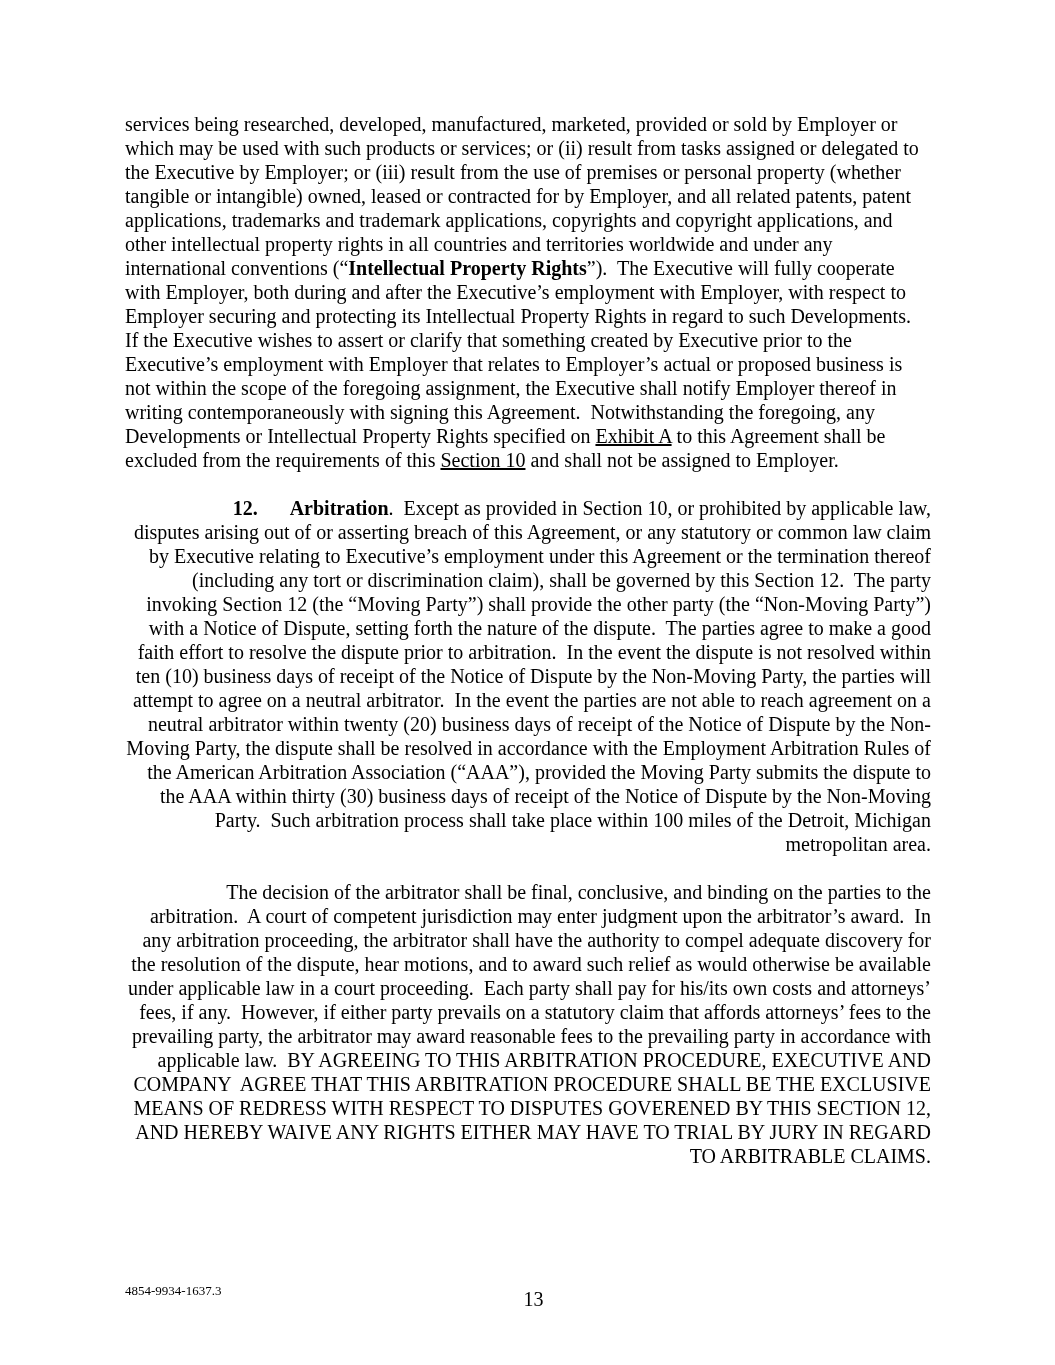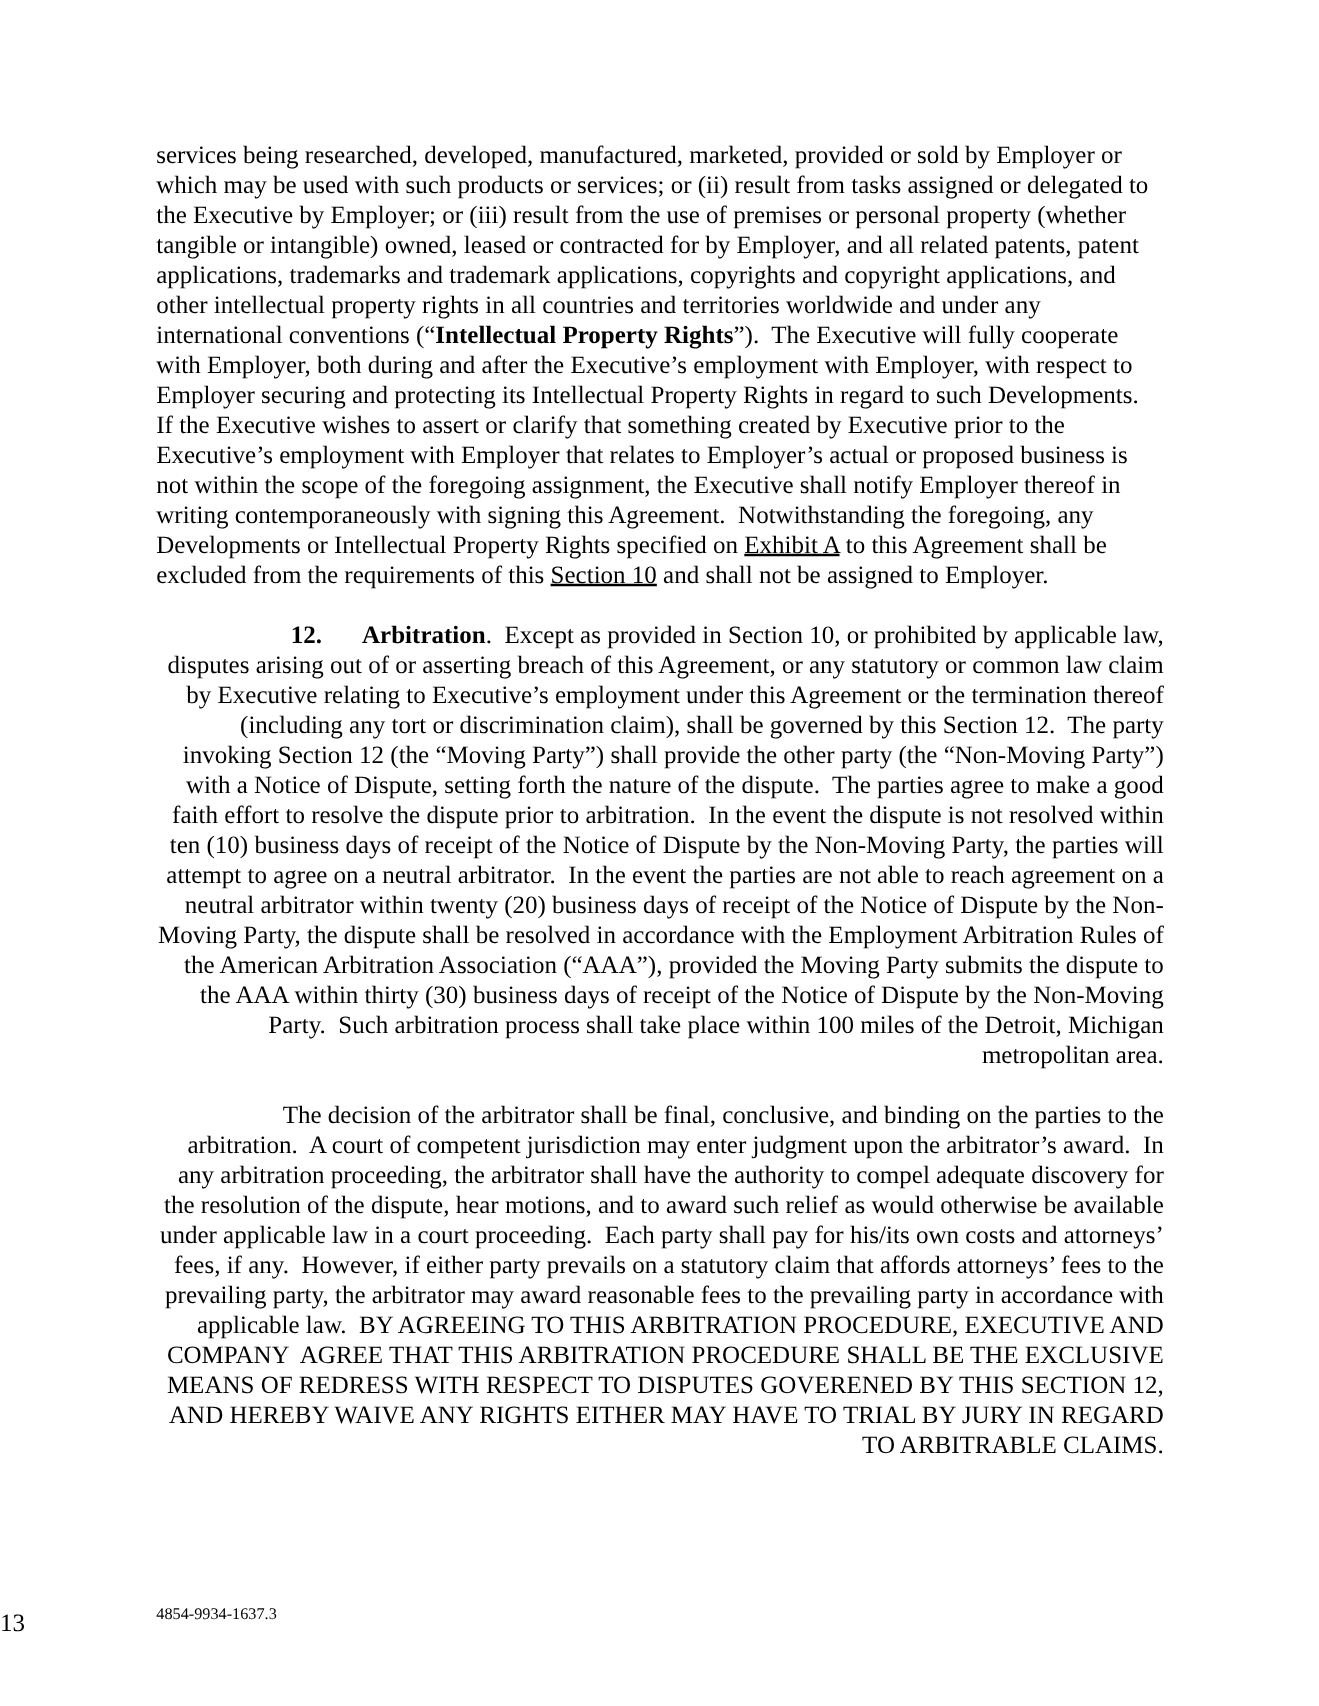--- a/index.html
+++ b/index.html
@@ -34,23 +34,24 @@
     left: 125px;
     top: 1283px;
     font-size: 13px;
     line-height: 16px;
   }
   .footer-page {
     position: absolute;
     left: 0;
     right: 0;
     top: 1287px;
-    text-align: left;
+    text-align: center;
     font-size: 20px;
     line-height: 24px;
+    padding-left: 12px;
   }
 </style>
 </head>
 <body>
 
 <div class="page">
   <div class="content">
 
     <p class="para"><span>services being researched, developed, manufactured, marketed, provided or sold by Employer or which may be used with such products or services; or (ii) result from tasks assigned or delegated to the Executive by Employer; or (iii) result from the use of premises or personal property (whether tangible or intangible) owned, leased or contracted for by Employer, and all related patents, patent applications, trademarks and trademark applications, copyrights and copyright applications, and other intellectual property rights in all countries and territories worldwide and under any international conventions (“</span><span class="bold">Intellectual Property Rights</span><span>”).  The Executive will fully cooperate with Employer, both during and after the Executive’s employment with Employer, with respect to Employer securing and protecting its Intellectual Property Rights in regard to such Developments.  If the Executive wishes to assert or clarify that something created by Executive prior to the Executive’s employment with Employer that relates to Employer’s actual or proposed business is not within the scope of the foregoing assignment, the Executive shall notify Employer thereof in writing contemporaneously with signing this Agreement.  Notwithstanding the foregoing, any Developments or Intellectual Property Rights specified on </span><span class="underline">Exhibit A</span><span> to this Agreement shall be excluded from the requirements of this </span><span class="underline">Section 10</span><span> and shall not be assigned to Employer.</span></p>
 

